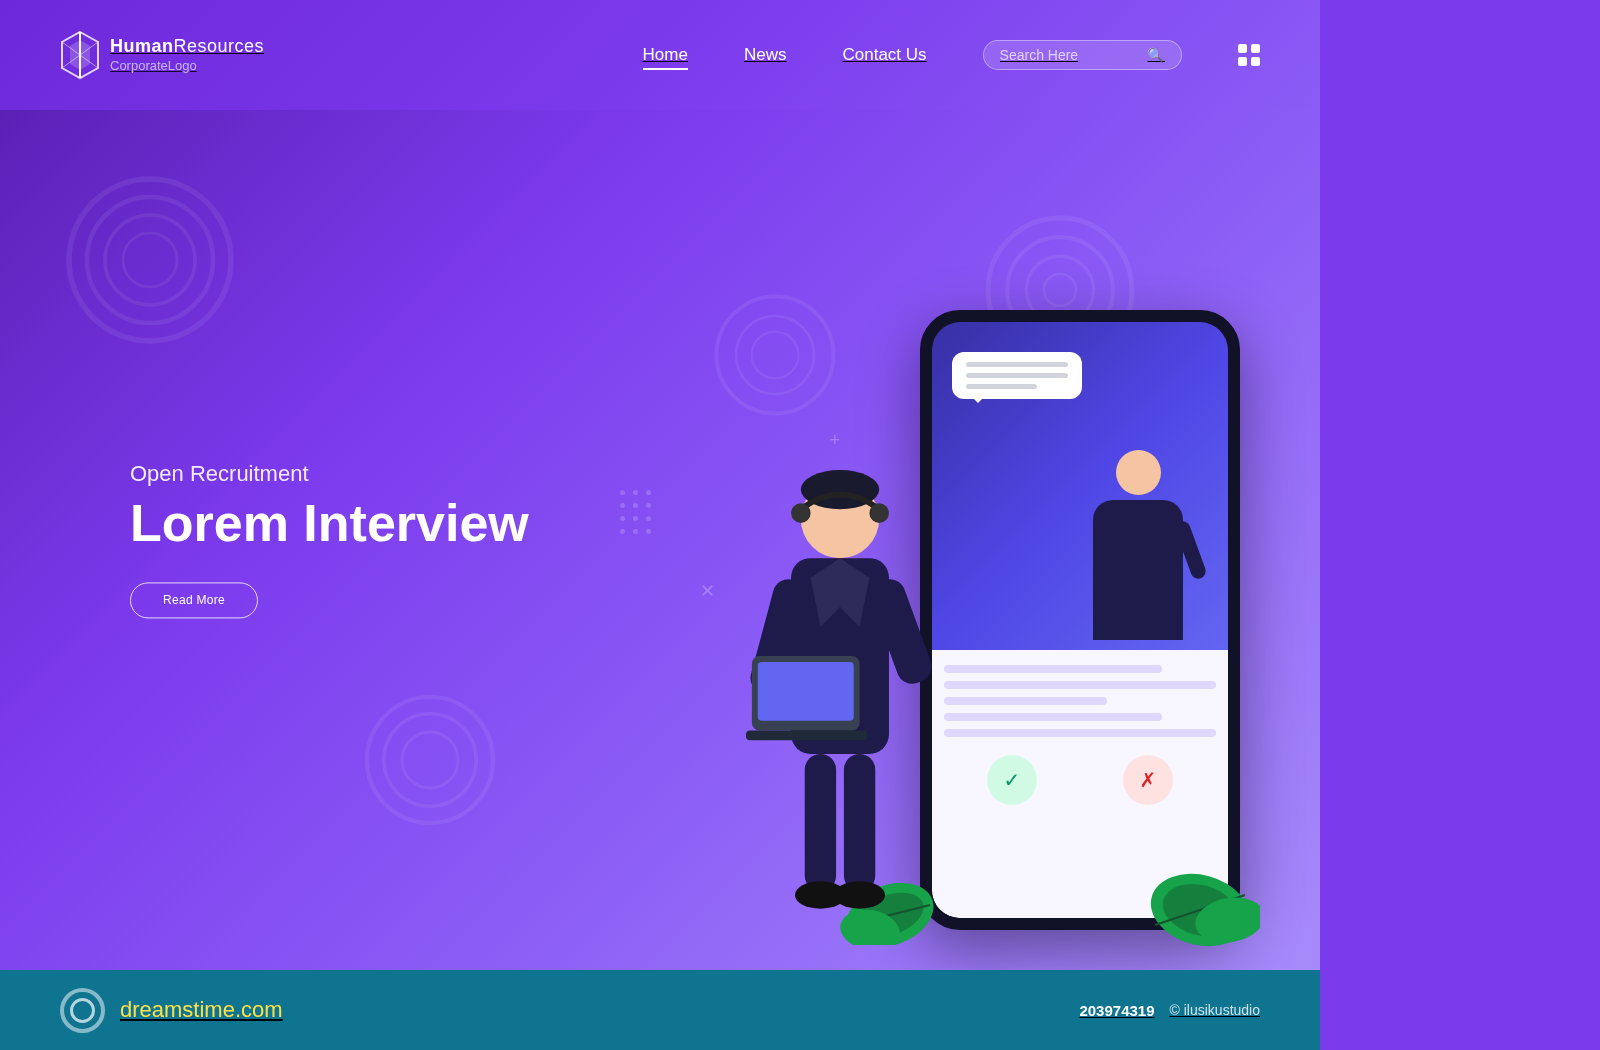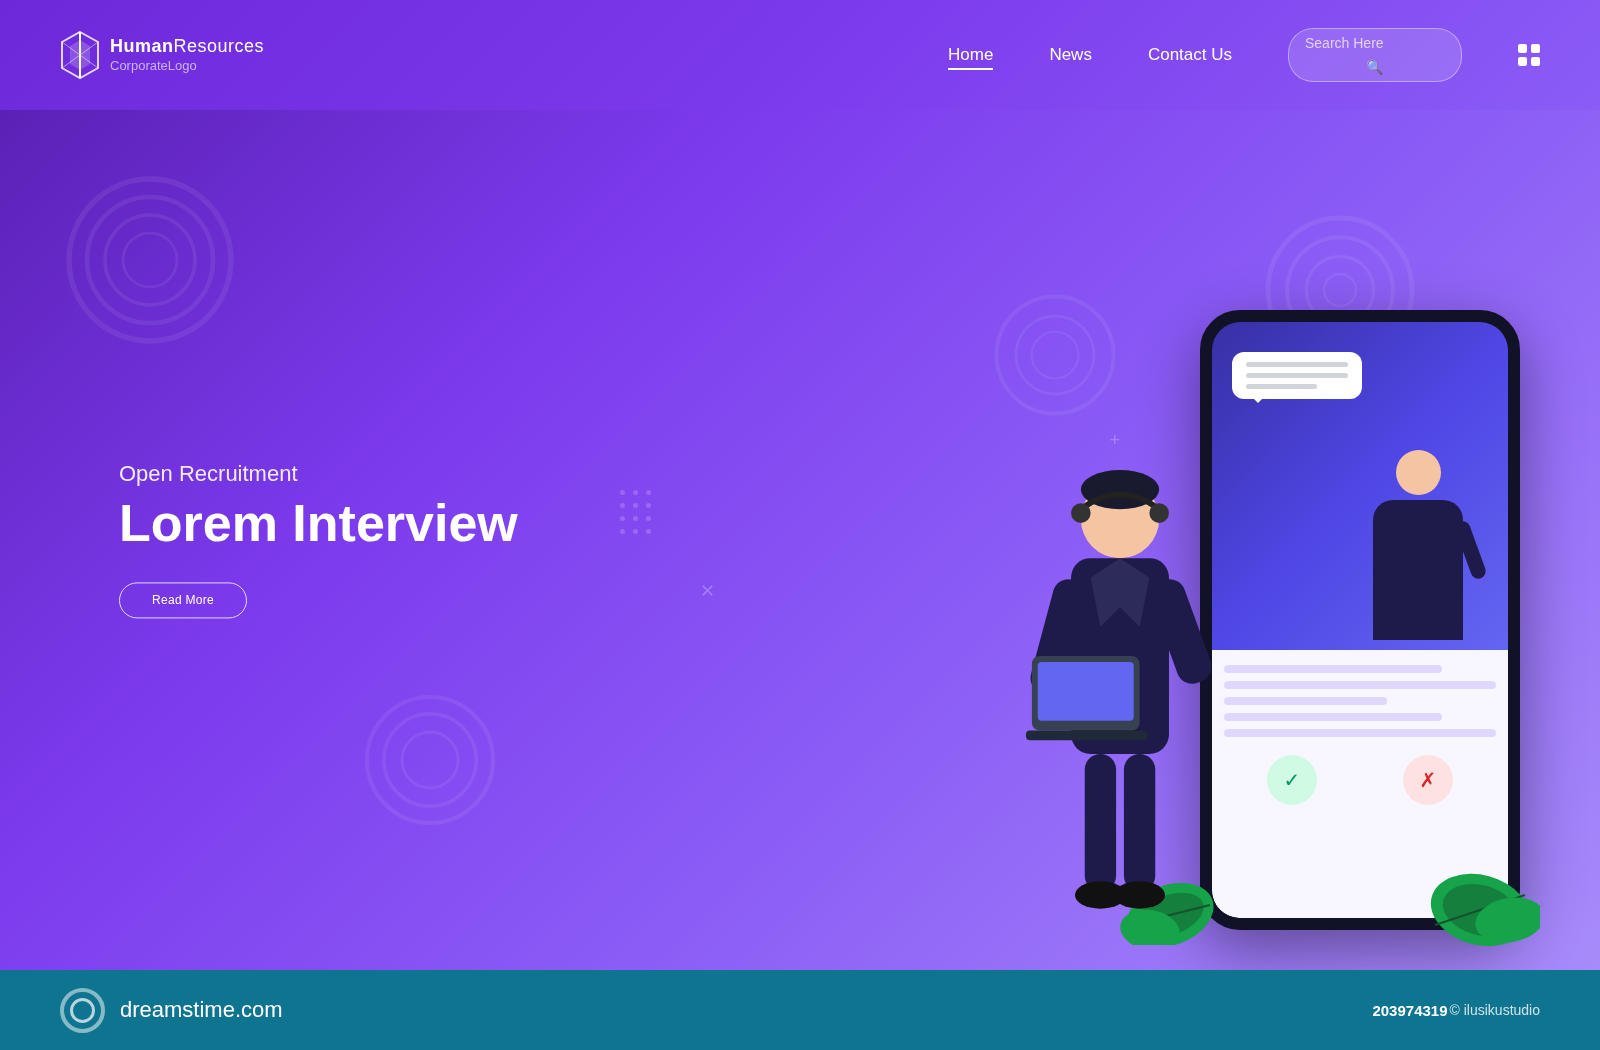--- a/index.html
+++ b/index.html
@@ -5,24 +5,25 @@
     * { margin: 0; padding: 0; box-sizing: border-box; }
     body {
       width: 1600px;
       height: 1050px;
       font-family: 'Segoe UI', Arial, sans-serif;
       overflow: hidden;
       background: #7c3aed;
     }
 
     .main-container {
-      width: 1600px;
+      width: 1320px;
       height: 1050px;
       display: flex;
       flex-direction: column;
+      text-decoration: underline;
     }
 
     
     .header {
       width: 100%;
       height: 110px;
       background: linear-gradient(135deg, #6d28d9 0%, #7c3aed 50%, #8b5cf6 100%);
       display: flex;
       align-items: center;
       justify-content: space-between;
@@ -83,21 +84,20 @@
     }
 
     .search-box {
       display: flex;
       align-items: center;
       background: rgba(255,255,255,0.15);
       border: 1px solid rgba(255,255,255,0.4);
       border-radius: 25px;
       padding: 6px 16px;
       gap: 8px;
-      flex-direction: column;
     }
 
     .search-input {
       background: transparent;
       border: none;
       outline: none;
       color: white;
       font-size: 14px;
       width: 140px;
     }
@@ -166,21 +166,21 @@
       color: rgba(255,255,255,0.25);
       font-size: 18px;
     }
 
     .cross-1 { top: 470px; left: 700px; }
     .cross-2 { top: 320px; right: 480px; }
 
     
     .hero-content {
       position: absolute;
-      left: 119px;
+      left: 130px;
       top: 50%;
       transform: translateY(-50%);
       max-width: 500px;
     }
 
     .subtitle {
       color: rgba(255,255,255,0.9);
       font-size: 22px;
       font-weight: 400;
       margin-bottom: 8px;
@@ -406,34 +406,34 @@
     }
 
     .footer-swirl-inner {
       width: 25px;
       height: 25px;
       border-radius: 50%;
       border: 3px solid rgba(255,255,255,0.7);
     }
 
     .footer-site-name {
-      color: #ffffff;
+      color: #fde047;
       font-size: 22px;
       font-weight: 700;
     }
 
     .footer-site-name span {
       font-weight: 400;
     }
 
     .footer-right {
       color: rgba(255,255,255,0.7);
       font-size: 14px;
       display: flex;
-      gap: 2px;
+      gap: 15px;
     }
 
     .footer-id {
       color: white;
       font-size: 15px;
       font-weight: 600;
     }
 
     .footer-copyright {
       color: rgba(255,255,255,0.8);

